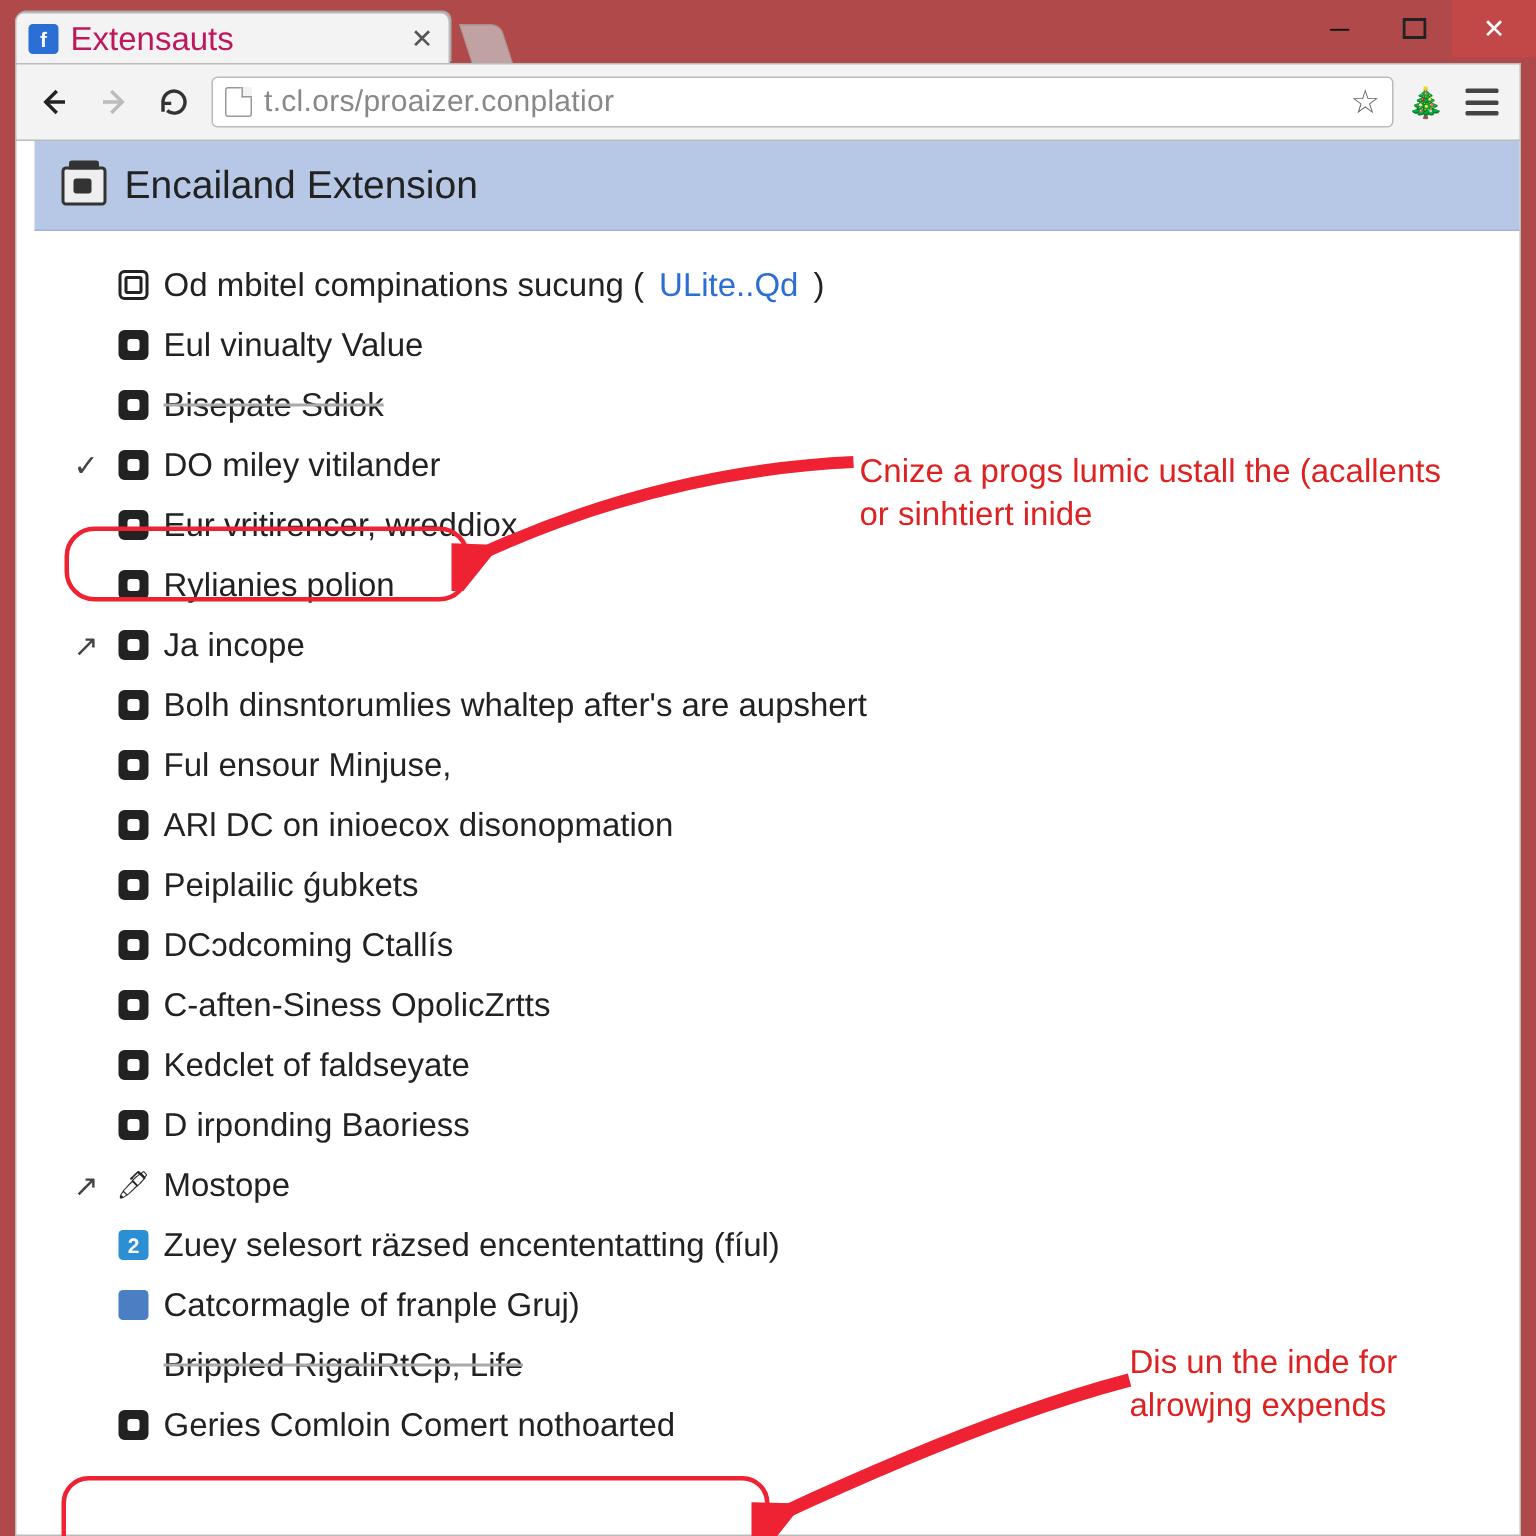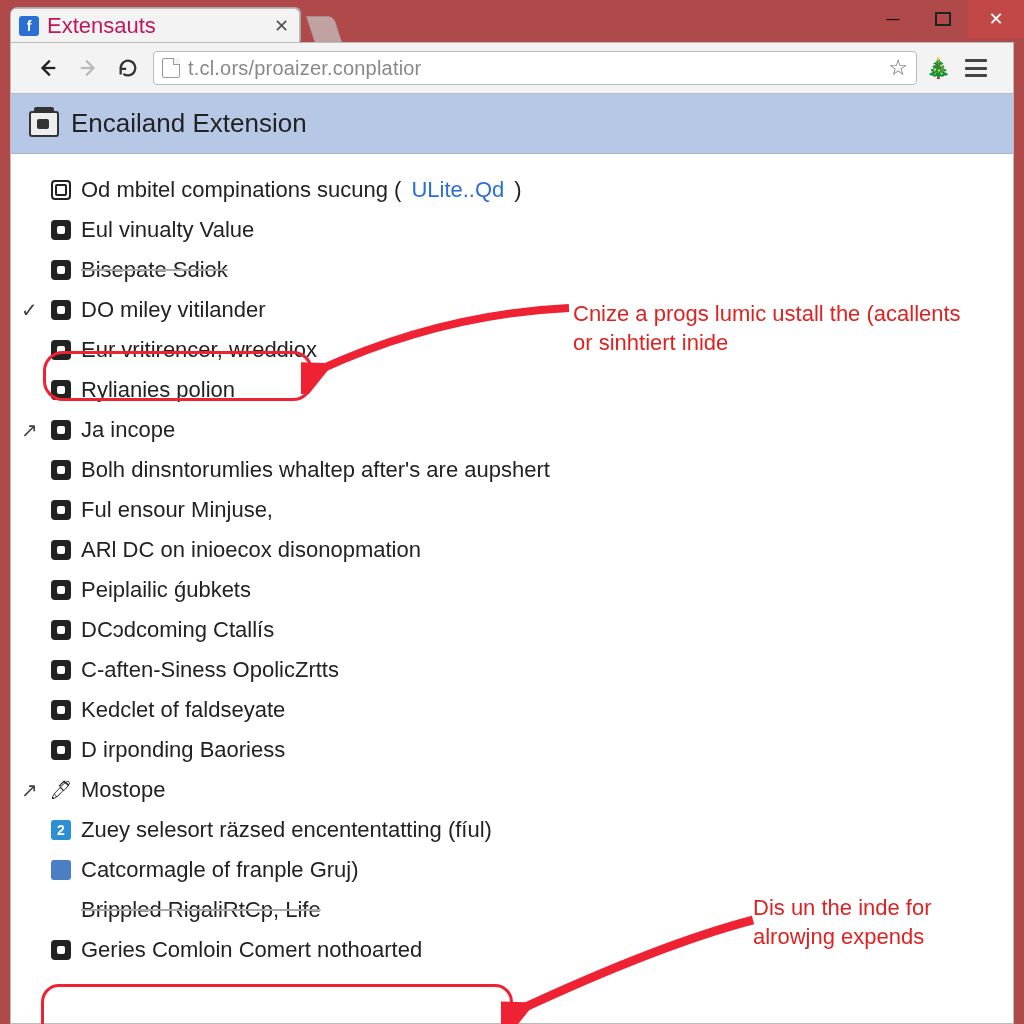--- a/index.html
+++ b/index.html
@@ -14,41 +14,41 @@
 
   
   .tabstrip { position: absolute; left: 10px; top: 6px; height: 36px; display: flex; align-items: flex-end; }
   .tab { background: #f3f3f3; border-top-left-radius: 6px; border-top-right-radius: 6px; height: 34px; display: flex; align-items: center; padding: 0 10px 0 8px; gap: 8px; border: 1px solid #bbb; border-bottom: none; min-width: 290px; box-shadow: 1px -1px 0 #aaa; }
   .favicon { width: 20px; height: 20px; background: #2c6fd4; border-radius: 3px; display: flex; align-items: center; justify-content: center; color: #fff; font-weight: bold; font-size: 14px; }
   .tab-title { font-size: 22px; color: #be185d; flex: 1; }
   .tab-close { font-size: 18px; color: #555; }
   .new-tab-stub { width: 28px; height: 26px; background: #c8c8c8; margin-left: 10px; border-top-right-radius: 6px; transform: skewX(18deg); border: 1px solid #aaa; border-bottom: none; margin-bottom: 0; align-self: flex-end; opacity: 0.7; }
 
   
-  .toolbar { position: absolute; left: 10px; right: 10px; top: 42px; height: 52px; background: #f3f3f3; border: 1px solid #bbb; display: flex; align-items: center; padding: 0 22px; gap: 10px; }
+  .toolbar { position: absolute; left: 10px; right: 10px; top: 42px; height: 52px; background: #f3f3f3; border: 1px solid #bbb; display: flex; align-items: center; padding: 0 10px; gap: 10px; }
   .tb-btn { width: 30px; height: 30px; display: flex; align-items: center; justify-content: center; font-size: 22px; color: #333; }
   .tb-btn.disabled { color: #aaa; }
   .omnibox { flex: 1; height: 34px; border: 1px solid #bbb; border-radius: 4px; background: #fff; display: flex; align-items: center; padding: 0 8px; gap: 8px; }
   .page-icon { width: 18px; height: 20px; border: 1.5px solid #999; border-radius: 2px; position: relative; }
   .page-icon::after { content: ""; position: absolute; right: -1px; top: -1px; width: 6px; height: 6px; background: #f3f3f3; border-left: 1.5px solid #999; border-bottom: 1.5px solid #999; }
   .url-text { flex: 1; font-size: 20px; color: #888; letter-spacing: 0.2px; }
   .star { font-size: 22px; color: #666; }
   .ext-icon { width: 24px; height: 24px; display: flex; align-items: center; justify-content: center; font-size: 20px; }
   .hamburger { width: 22px; height: 18px; display: flex; flex-direction: column; justify-content: space-between; }
   .hamburger span { height: 3px; background: #444; border-radius: 1px; }
 
   
   .content { position: absolute; left: 10px; right: 10px; top: 94px; bottom: 0; background: #fff; border: 1px solid #bbb; border-top: none; }
-  .page-header { background: #b7c8e6; padding: 14px 18px; display: flex; align-items: center; gap: 12px; border-bottom: 1px solid #a3b3d0; }
+  .page-header { background: #b7c8e6; padding: 14px 18px; display: flex; align-items: center; gap: 12px; border-bottom: 1px solid #a3b3d0; margin-left: 12px; }
   .hdr-icon { width: 30px; height: 26px; background: #eee; border: 2px solid #333; border-radius: 3px; position: relative; }
   .hdr-icon::before { content: ""; position: absolute; left: 3px; right: 3px; top: -6px; height: 6px; background: #333; border-radius: 2px 2px 0 0; }
   .hdr-icon::after { content: ""; position: absolute; left: 6px; top: 6px; width: 12px; height: 10px; background: #333; border-radius: 2px; }
   .page-title { font-size: 26px; color: #222; }
 
-  .list-wrap { padding: 16px 10px 10px 40px; }
+  .list-wrap { padding: 16px 10px 10px 40px; margin-left: 28px; }
   .item { display: flex; align-items: center; gap: 10px; height: 40px; font-size: 22px; color: #222; position: relative; }
   .item .bullet { width: 20px; height: 20px; border: 2.5px solid #222; border-radius: 4px; display: flex; align-items: center; justify-content: center; flex: 0 0 20px; }
   .item .bullet.filled { background: #222; }
   .item .bullet.filled::after { content: ""; width: 8px; height: 8px; background: #fff; border-radius: 2px; }
   .item .bullet.outline::after { content: ""; width: 8px; height: 8px; border: 2px solid #222; border-radius: 2px; }
   .item .pre-mark { position: absolute; left: -30px; font-size: 20px; color: #444; }
   .item-link { color: #2c6fd4; }
   .item.struck span.label { text-decoration: line-through; text-decoration-color: #aaa; text-align: right; }
 
   .misc-icon { width: 20px; height: 20px; flex: 0 0 20px; display: flex; align-items: center; justify-content: center; font-size: 18px; }

